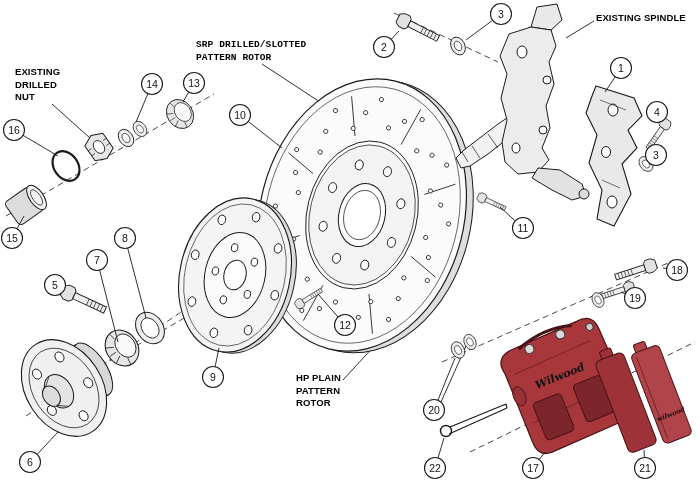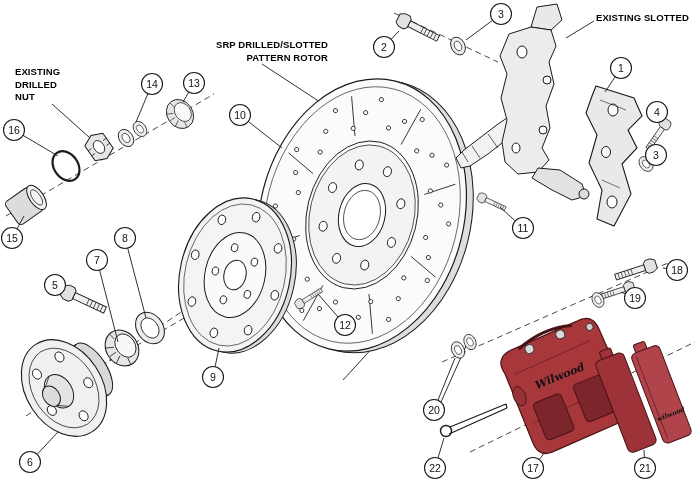--- a/index.html
+++ b/index.html
@@ -1,20 +1,20 @@
 <!DOCTYPE html>
 <html><head>
 <meta charset="utf-8">
 <style>
   html,body{margin:0;padding:0;background:#fff;}
   .canvas{position:relative;width:700px;height:487px;background:#ffffff;overflow:hidden;
           font-family:"Liberation Sans",sans-serif;}
   .label{position:absolute;font:bold 9.5px/1.32 "Liberation Sans",sans-serif;color:#000;
          white-space:pre-line;letter-spacing:.1px;}
-  .center{text-align:right;}
+  .center{text-align:left;font-family:Liberation Mono, monospace;}
   svg text{font-family:"Liberation Sans",sans-serif;fill:#111;}
   .callout-num{font-size:10.5px;}
   .script{font-family:"DejaVu Serif",serif;font-style:italic;font-weight:bold;}
 </style>
 </head>
 <body>
 
 <div class="canvas">
 
   <svg width="700" height="487" viewBox="0 0 700 487" stroke="#1a1a1a" stroke-width="1" fill="none">
@@ -370,19 +370,22 @@
         </g>
         <g>
           <line x1="438.0" y1="457.9" x2="444" y2="438" stroke="#1a1a1a" stroke-width="0.9"></line>
           <circle cx="435" cy="468" r="10.5" fill="#fff" stroke="#1a1a1a" stroke-width="1.1"></circle>
           <text x="435" y="468" dy="3.6" text-anchor="middle" class="callout-num" fill="#111" stroke="none">22</text>
         </g>
       </g>
   </svg>
 
   
-  <div class="label" style="left:596px;top:12px">EXISTING SLOTTED</div>
+  <div class="label" style="left:596px;top:12px">EXISTING SPINDLE</div>
   <div class="label" style="left:15px;top:66px">EXISTING
 DRILLED
 NUT</div>
   <div class="label center" style="left:196px;top:39px;width:132px">SRP DRILLED/SLOTTED
 PATTERN ROTOR</div>
+  <div class="label" style="left:296px;top:372px">HP PLAIN
+PATTERN
+ROTOR</div>
 </div>
 
 </body></html>

